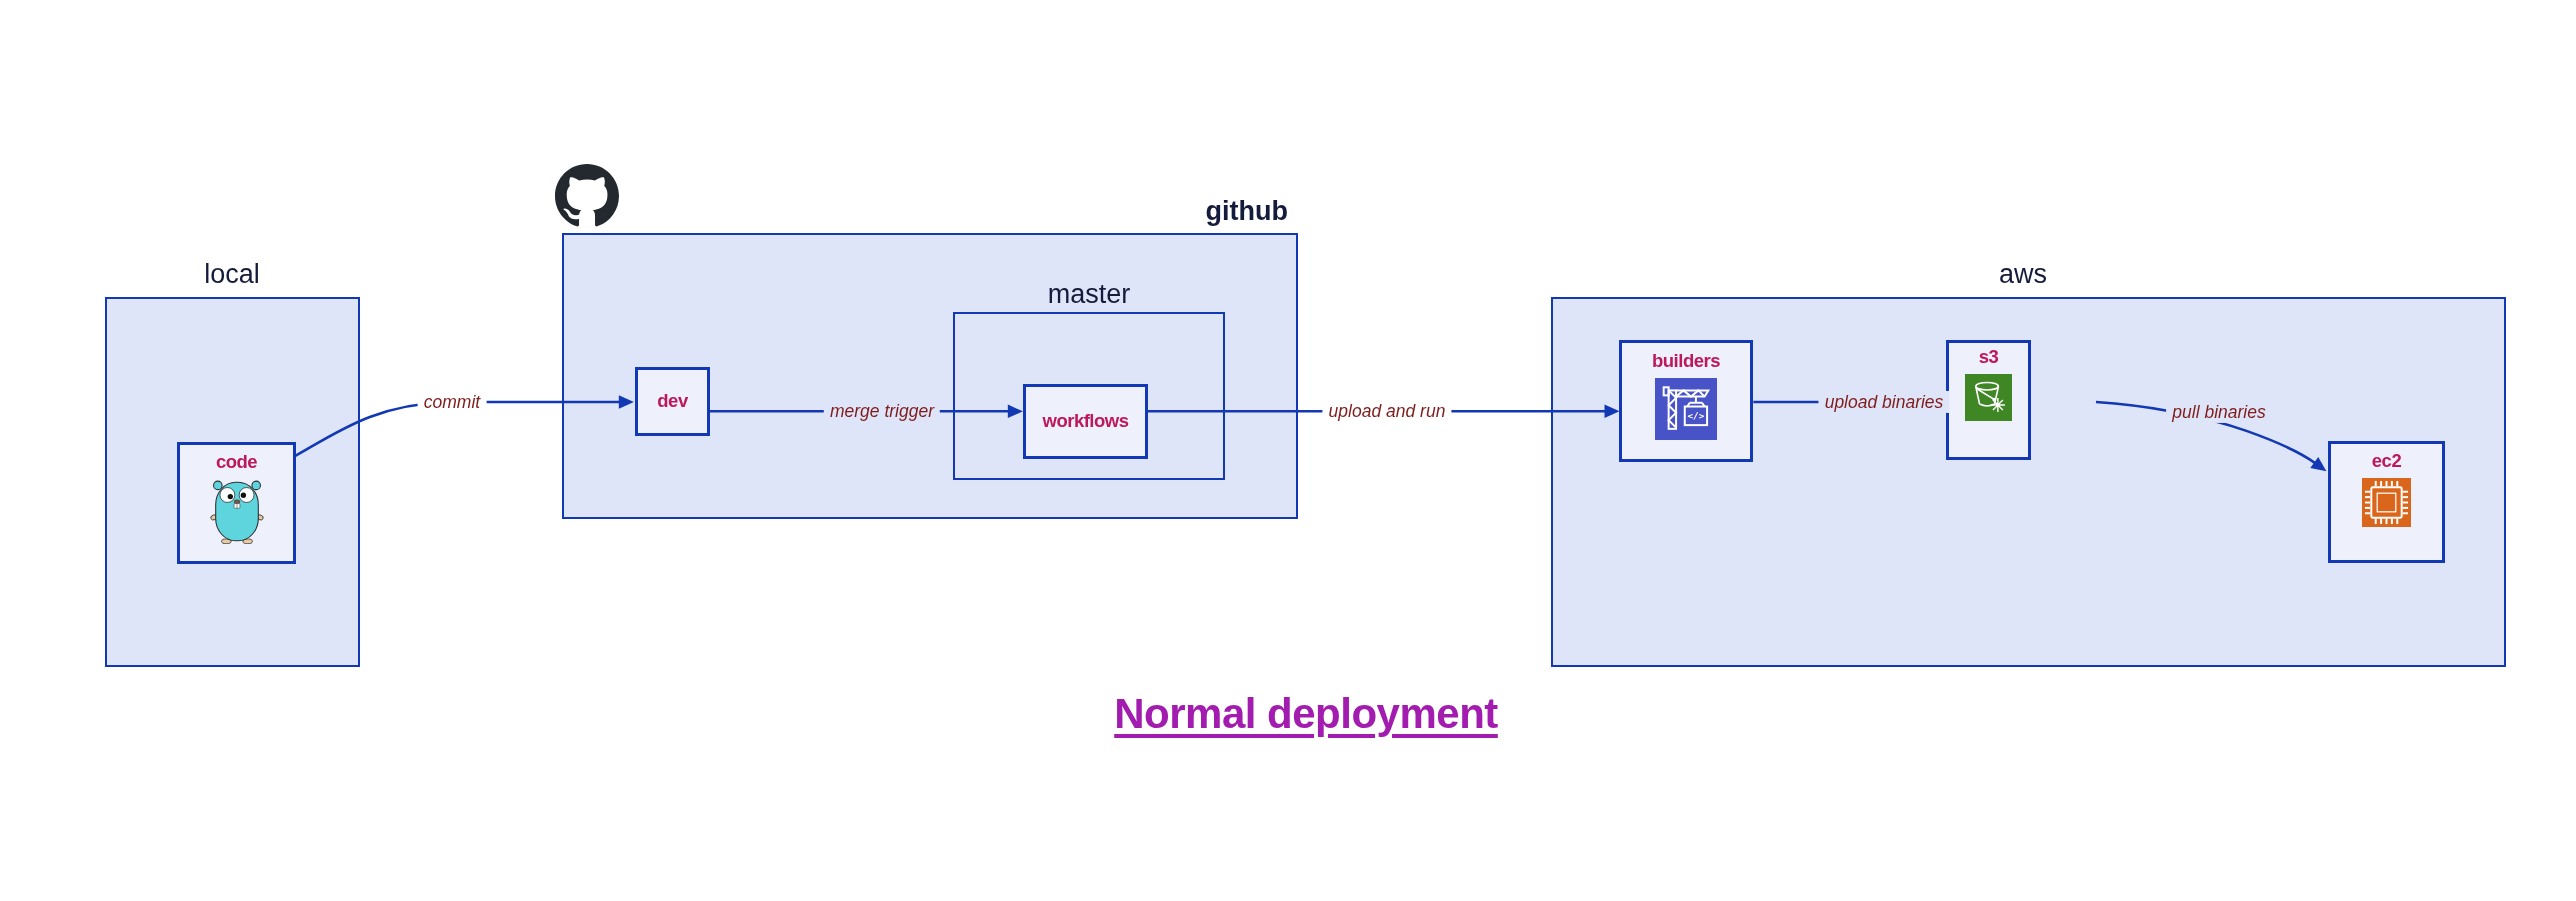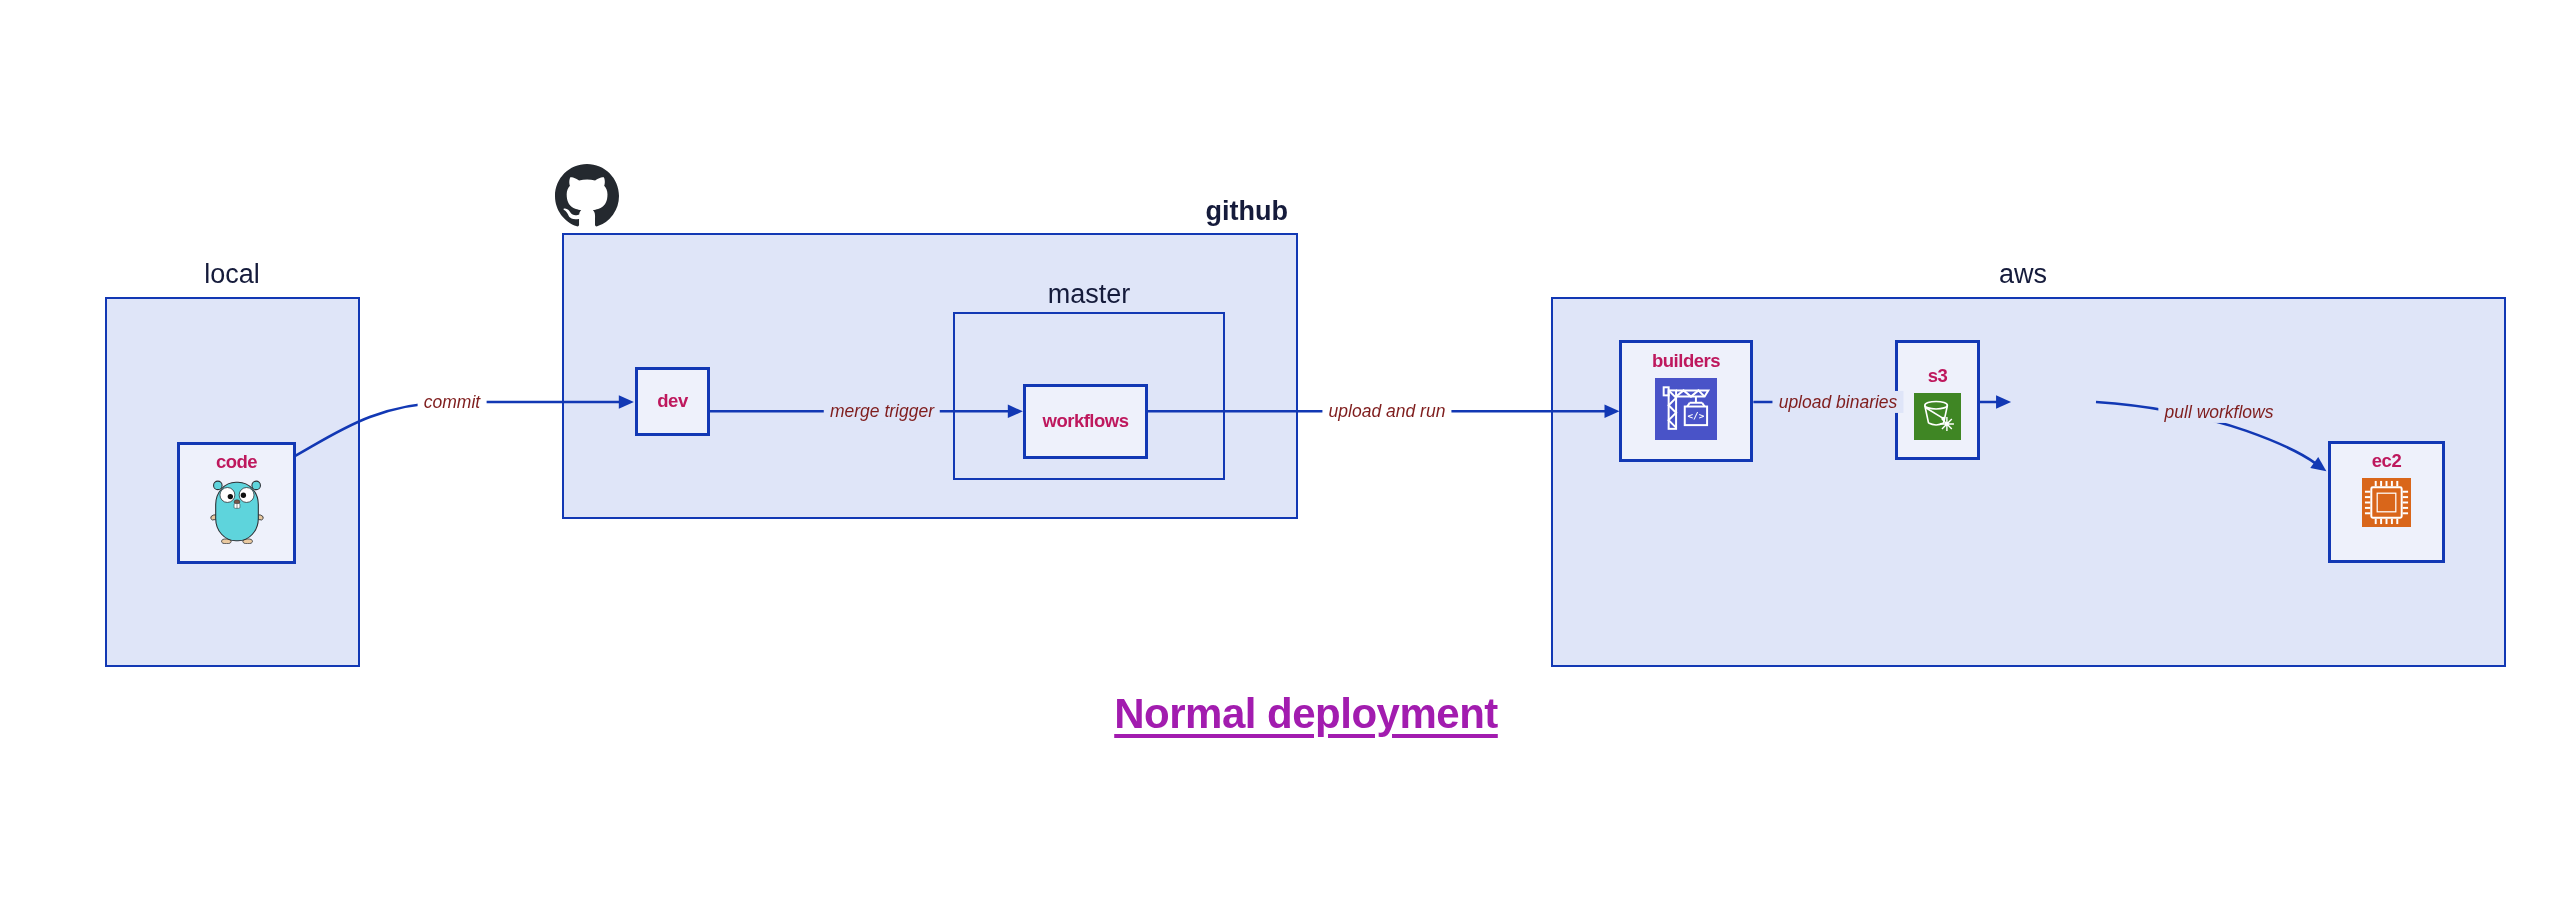--- a/index.html
+++ b/index.html
@@ -112,21 +112,21 @@
         <rect x="14" y="15" width="8" height="13"></rect>
         <path d="M34,20 L86,20 L80,30 L34,30"></path>
         <path d="M34,30 L46,20 L58,30 L70,20 L80,30"></path>
         <path d="M66,30 L66,40 M56,40 L76,40 M56,40 L52,46 M76,40 L80,46"></path>
         <rect x="48" y="46" width="36" height="30"></rect>
       </g>
       <text x="66" y="66" text-anchor="middle" fill="#ffffff" font-size="15" font-weight="bold" font-family="DejaVu Sans Mono, monospace">&lt;/&gt;</text>
     </svg>
   </div>
 
-  <div class="node" style="left:1895px;top:340px;width:85px;height:120px;padding-top:23px">
+  <div class="node" style="left:1946px;top:340px;width:85px;height:120px;padding-top:4px">
     <div class="node-label">s3</div>
     <svg class="icon" width="47" height="47" viewBox="0 0 100 100">
       <rect x="0" y="0" width="100" height="100" fill="#3f8624"></rect>
       <g stroke="#ffffff" stroke-width="3.5" fill="none">
         <ellipse cx="47" cy="26" rx="24" ry="8"></ellipse>
         <path d="M23,27 L31,64 M71,27 L63,64 M31,64 Q47,72 63,64"></path>
         <path d="M26,32 L62,54"></path>
       </g>
       <circle cx="62" cy="54" r="3.5" fill="#ffffff"></circle>
       <g stroke="#ffffff" stroke-width="3" fill="none" transform="translate(70,66)">
@@ -162,19 +162,19 @@
         <rect x="83" y="70" width="11" height="4"></rect>
       </g>
       <rect x="19" y="19" width="62" height="62" rx="3" fill="none" stroke="#ffffff" stroke-width="4"></rect>
       <rect x="31" y="31" width="38" height="38" fill="none" stroke="#ffffff" stroke-width="2.5"></rect>
     </svg>
   </div>
 
   <span class="edge-label on-white" style="left:452px;top:402px">commit</span>
   <span class="edge-label on-lavender" style="left:882px;top:411px">merge trigger</span>
   <span class="edge-label on-white" style="left:1387px;top:411px">upload and run</span>
-  <span class="edge-label on-lavender" style="left:1838px;top:402px">upload binaries</span>
-  <span class="edge-label on-lavender" style="left:2219px;top:412px">pull workflows</span>
+  <span class="edge-label on-lavender" style="left:1884px;top:402px">upload binaries</span>
+  <span class="edge-label on-lavender" style="left:2219px;top:412px">pull binaries</span>
 
   <div class="diagram-title" style="left:1306px;top:714px">Normal deployment</div>
 
 </div>
 
 
 </body></html>

